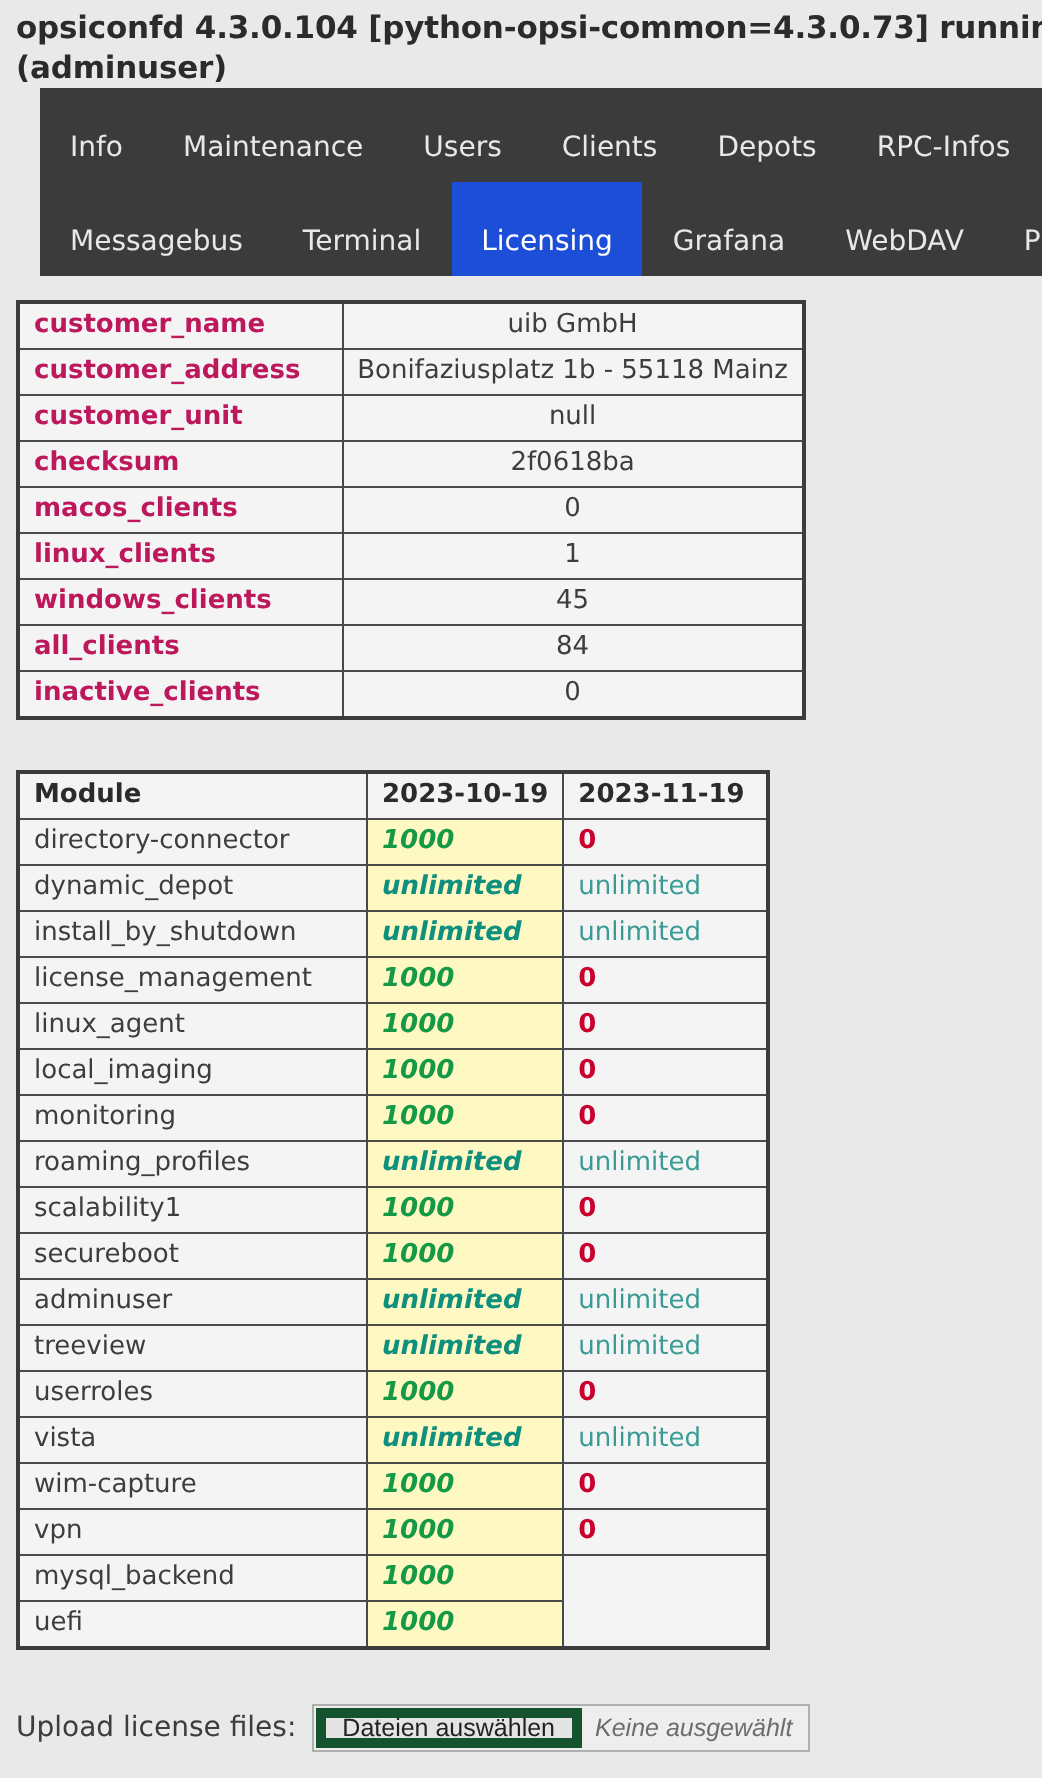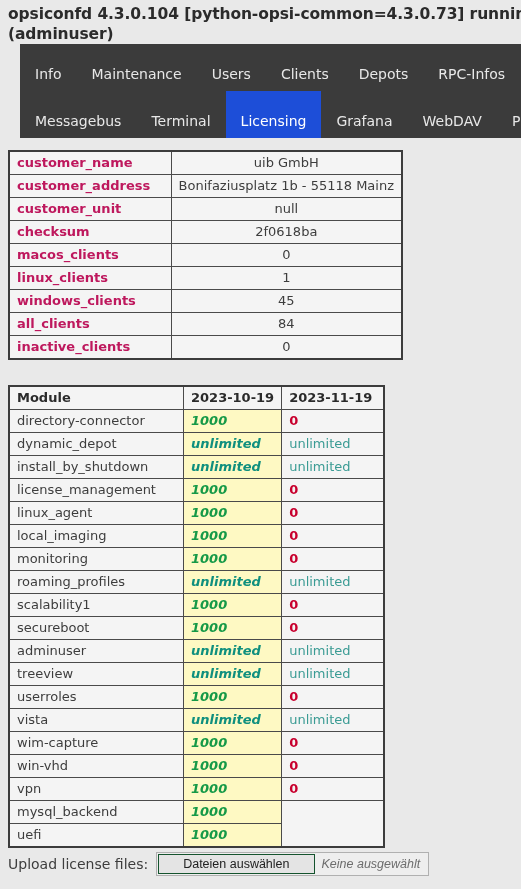--- a/index.html
+++ b/index.html
@@ -128,23 +128,23 @@
   #upload-label { margin-right: 8px; }
   .file-control {
     display: inline-flex;
     align-items: stretch;
     border: 1px solid #b0b0b0;
     background: #eeeeee;
     height: 22px;
   }
   #file-choose-button {
     background: #e4e4e4;
-    border: 1px solid #14532d;
+    border: 5px solid #14532d;
     margin: 1px;
-    padding: 0 24px;
+    padding: 0 8px;
     font-size: 12.5px;
     color: #222222;
     display: flex;
     align-items: center;
     cursor: pointer;
     font-family: "Liberation Sans", sans-serif;
   }
   #file-status {
     display: flex;
     align-items: center;
@@ -302,25 +302,20 @@
         <td class="mod-name">vista</td>
         <td class="cell-a"><span class="v-unlimited">unlimited</span></td>
         <td class="cell-b"><span class="v-unlim-soft">unlimited</span></td>
       </tr>
       <tr>
         <td class="mod-name">wim-capture</td>
         <td class="cell-a"><span class="v-num">1000</span></td>
         <td class="cell-b"><span class="v-zero">0</span></td>
       </tr>
       <tr>
-        <td class="mod-name">win-vhd</td>
-        <td class="cell-a"><span class="v-num">1000</span></td>
-        <td class="cell-b"><span class="v-zero">0</span></td>
-      </tr>
-      <tr>
         <td class="mod-name">vpn</td>
         <td class="cell-a"><span class="v-num">1000</span></td>
         <td class="cell-b"><span class="v-zero">0</span></td>
       </tr>
       <tr>
         <td class="mod-name">mysql_backend</td>
         <td class="cell-a"><span class="v-num">1000</span></td>
         <td class="empty-cell"></td>
       </tr>
       <tr>

